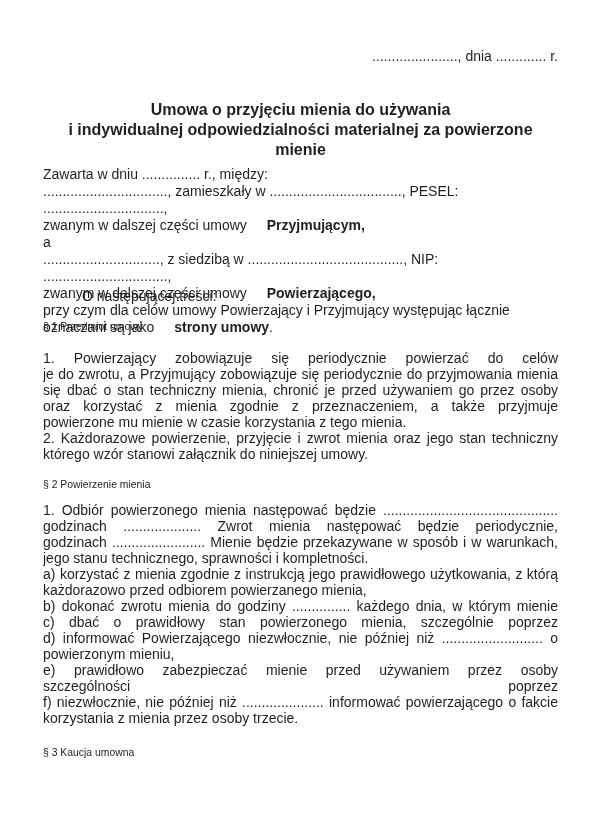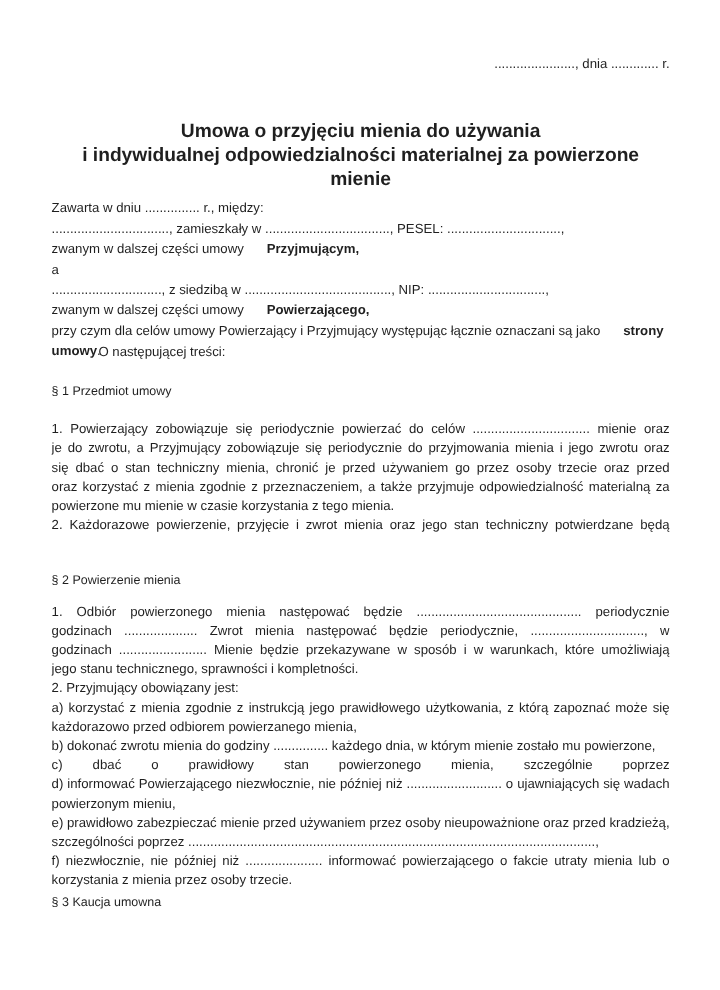--- a/index.html
+++ b/index.html
@@ -11,21 +11,21 @@
     width: 600px;
     height: 825px;
     position: relative;
     font-family: "Liberation Sans", sans-serif;
     color: #1f1f1f;
   }
   .blk {
     position: absolute;
     left: 43px;
     width: 515px;
-    font-size: 11px;
+    font-size: 14px;
   }
   #date-line {
     top: 48px;
     text-align: right;
     white-space: pre-wrap;
   }
   #doc-title {
     top: 100px;
     text-align: center;
     font-weight: bold;
@@ -88,29 +88,29 @@
   <div id="intro-line" class="blk">O następującej treści:</div>
 
   <div id="sec1-head" class="blk sec-head">§ 1 Przedmiot umowy</div>
   <div id="sec1-body" class="blk body-block">
       <div class="ln">1. Powierzający zobowiązuje się periodycznie powierzać do celów ................................ mienie oraz przyjmować</div>
       <div class="ln">je do zwrotu, a Przyjmujący zobowiązuje się periodycznie do przyjmowania mienia i jego zwrotu oraz zobowiązuje</div>
       <div class="ln">się dbać o stan techniczny mienia, chronić je przed używaniem go przez osoby trzecie oraz przed kradzieżą</div>
       <div class="ln">oraz korzystać z mienia zgodnie z przeznaczeniem, a także przyjmuje odpowiedzialność materialną za</div>
       <div class="ln last">powierzone mu mienie w czasie korzystania z tego mienia.</div>
       <div class="ln">2. Każdorazowe powierzenie, przyjęcie i zwrot mienia oraz jego stan techniczny potwierdzane będą protokołem,</div>
+      <div class="ln last">którego wzór stanowi załącznik do niniejszej umowy.</div>
     </div>
 
   <div id="sec2-head" class="blk sec-head">§ 2 Powierzenie mienia</div>
   <div id="sec2-body" class="blk body-block">
       <div class="ln">1. Odbiór powierzonego mienia następować będzie ............................................. periodycznie ........................ w</div>
       <div class="ln">godzinach .................... Zwrot mienia następować będzie periodycznie, ..............................., w</div>
       <div class="ln">godzinach ........................ Mienie będzie przekazywane w sposób i w warunkach, które umożliwiają kontrolę</div>
       <div class="ln last">jego stanu technicznego, sprawności i kompletności.</div>
-      <div class="ln last">2. Przyjmujący obowiązany jest:</div>
       <div class="ln">a) korzystać z mienia zgodnie z instrukcją jego prawidłowego użytkowania, z którą zapoznać może się</div>
       <div class="ln last">każdorazowo przed odbiorem powierzanego mienia,</div>
       <div class="ln last">b) dokonać zwrotu mienia do godziny ............... każdego dnia, w którym mienie zostało mu powierzone,</div>
       <div class="ln last">c) dbać o prawidłowy stan powierzonego mienia, szczególnie poprzez ..........................................................,</div>
       <div class="ln">d) informować Powierzającego niezwłocznie, nie później niż .......................... o ujawniających się wadach w</div>
       <div class="ln last">powierzonym mieniu,</div>
       <div class="ln">e) prawidłowo zabezpieczać mienie przed używaniem przez osoby nieupoważnione oraz przed kradzieżą, w</div>
       <div class="ln last">szczególności poprzez ...............................................................................................................,</div>
       <div class="ln">f) niezwłocznie, nie później niż ..................... informować powierzającego o fakcie utraty mienia lub o fakcie</div>
       <div class="ln last">korzystania z mienia przez osoby trzecie.</div>

